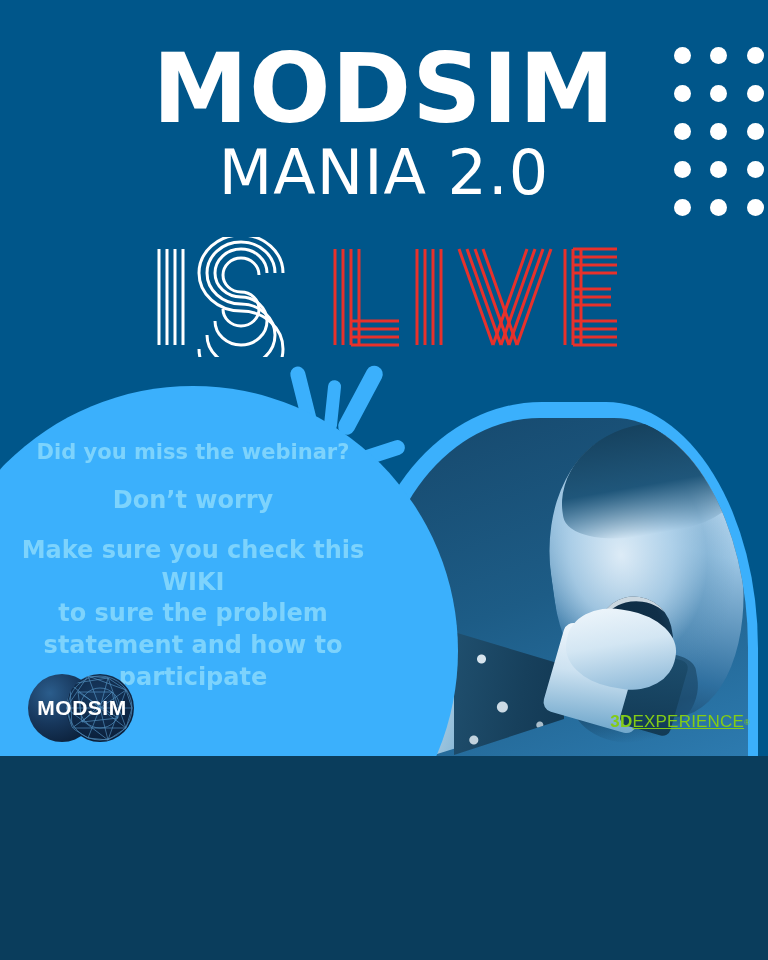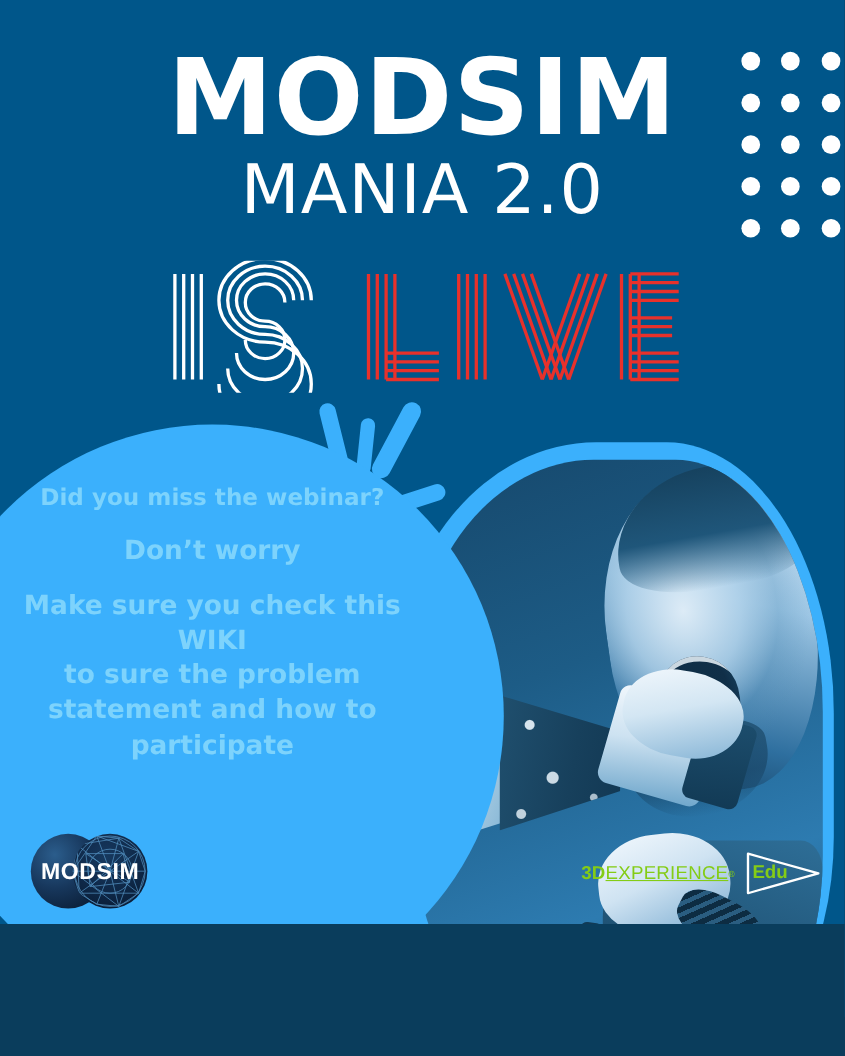--- a/index.html
+++ b/index.html
@@ -1,19 +1,19 @@
 <!DOCTYPE html>
 <html><head>
 <meta charset="utf-8">
 <style>
   html,body{margin:0;padding:0;background:#0a3d5c;}
   *{box-sizing:border-box;}
   .poster{
     position:relative;
-    width:768px;height:840px;
+    width:768px;height:756px;
     overflow:hidden;
     background:#00568A;
     font-family:"Liberation Sans", sans-serif;
   }
 
   
   .photo-layer{
     position:absolute;
     left:330px; top:330px;
     width:438px; height:630px;
@@ -362,22 +362,15 @@
       <circle cx="92" cy="50" r="20"></circle>
       <circle cx="92" cy="50" r="32"></circle>
     </g>
     <text x="74" y="57" text-anchor="middle" fill="#FFFFFF" font-size="21" font-weight="700" font-family="Liberation Sans, sans-serif" letter-spacing="0.5">MODSIM</text>
   </svg>
 
   <div class="brand">
     <span class="brand-3d">3D</span>
       <span class="brand-exp">EXPERIENCE</span>
       <span class="brand-r">®</span>
-    <div class="brand-tri">
-      <svg width="76" height="44" viewBox="0 0 76 44">
-        <path d="M6 4 L70 22 L6 40 Z" fill="none" stroke="#FFFFFF" stroke-width="2" stroke-linejoin="round"></path>
-        <line x1="6" y1="4" x2="6" y2="40" stroke="#FFFFFF" stroke-width="2"></line>
-      </svg>
-      <span class="brand-edu">Edu</span>
-    </div>
   </div>
 
 </div>
 
 </body></html>

